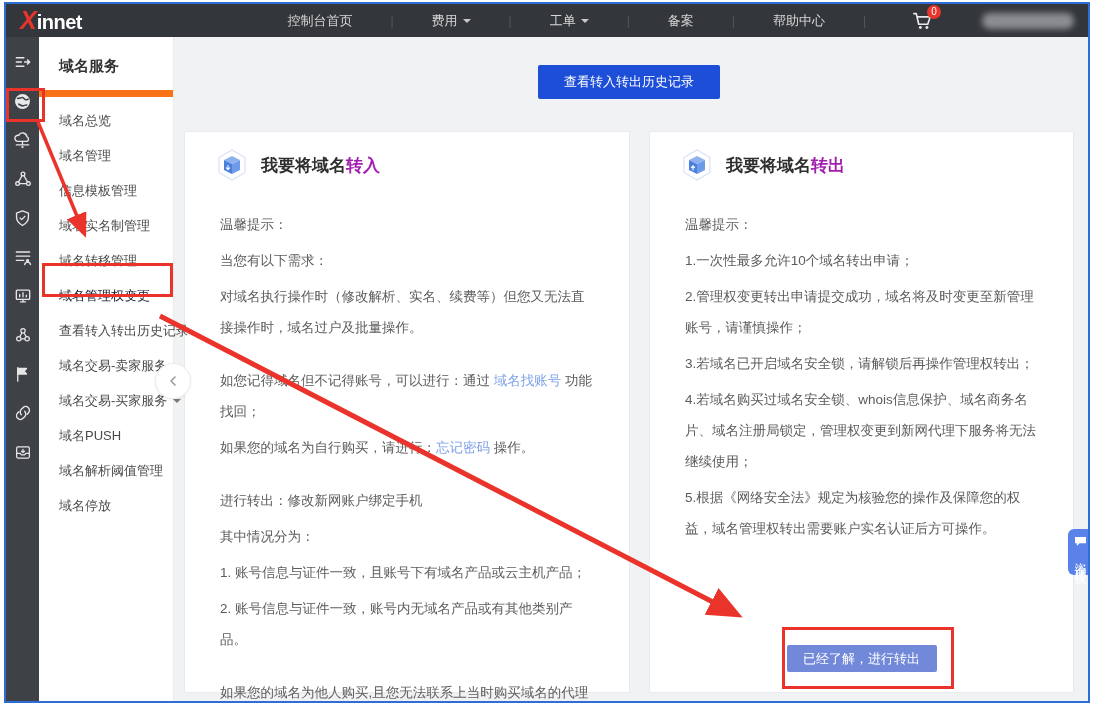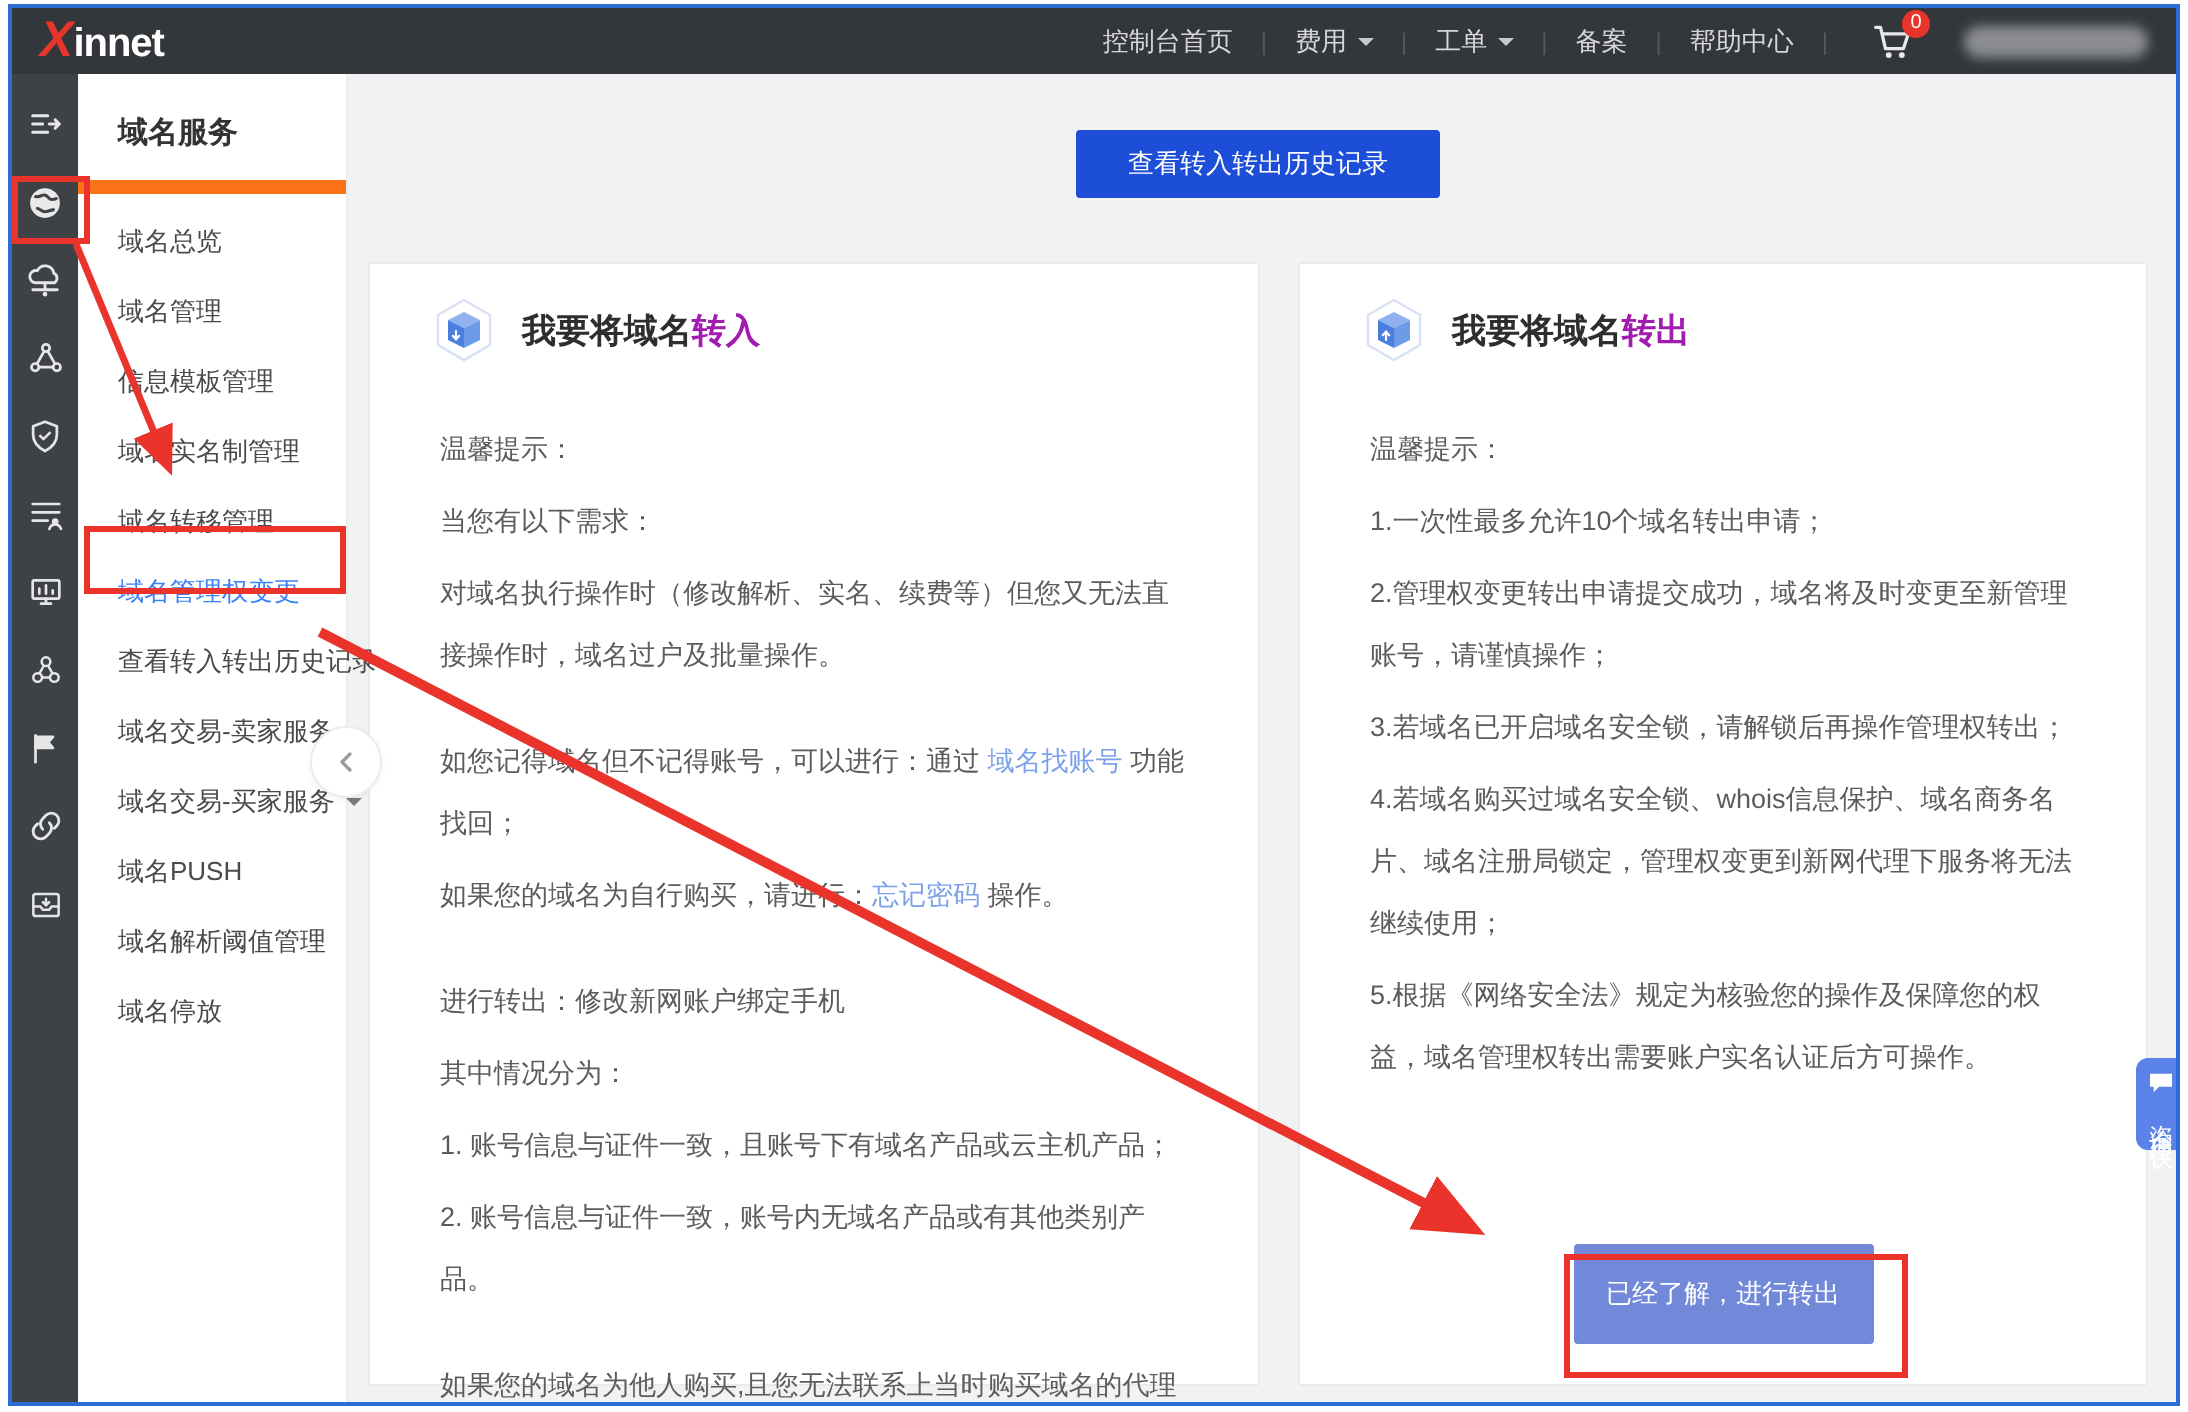--- a/index.html
+++ b/index.html
@@ -14,21 +14,21 @@
     background:#f1f2f4; overflow:hidden;
   }
   
   .topbar {
     height:33px; background:#33363a; display:flex; align-items:center;
     padding:0 14px; flex:0 0 33px;
   }
   .logo { display:flex; align-items:baseline; cursor:pointer; }
   .logo-mark { color:#e8352b; font-size:25px; font-weight:800; font-style:italic; line-height:1; }
   .logo-text { color:#fff; font-size:20px; font-weight:700; letter-spacing:-0.5px; line-height:1; }
-  .topnav { margin-left:auto; display:flex; align-items:center; color:#d6d6d6; font-size:13px; }
+  .topnav { margin-left:auto; display:flex; align-items:center; color:#d6d6d6; font-size:13px;gap:24px; }
   .topnav .navitem { padding:0 6px; cursor:pointer; display:flex; align-items:center; white-space:nowrap; }
   .caret-down { width:0; height:0; border:4px solid transparent; border-top-color:#c9c9c9; margin-left:5px; margin-top:4px; }
   .navsep { color:#55585d; margin:0 8px; font-size:12px; }
   .cart { position:relative; margin:0 10px 0 14px; cursor:pointer; }
   .cart svg { display:block; }
   .cart-badge {
     position:absolute; top:-7px; right:-9px; background:#e8352b; color:#fff;
     font-size:10px; min-width:14px; height:14px; border-radius:8px;
     display:flex; align-items:center; justify-content:center; padding:0 3px;
   }
@@ -46,21 +46,21 @@
   .railicon { width:22px; height:22px; display:flex; align-items:center; justify-content:center; cursor:pointer; }
   .railicon svg { display:block; }
   
   .sidebar {
     width:135px; flex:0 0 135px; background:#fff; border-right:1px solid #ececee;
     position:relative; padding-top:16px; font-size:13px; color:#4a4a4a;
   }
   .sidebar-header { font-size:15px; font-weight:bold; color:#333; padding:4px 16px 14px 20px; border-bottom:7px solid #f97316; }
   .menu { padding-top:6px; }
   .menu-item { height:35px; line-height:35px; padding-left:20px; cursor:pointer; white-space:nowrap; display:flex; align-items:center; }
-  .menu-item.active { color:#3b82f6; }
+  .menu-item.active { color:#0f172a; }
   .caret-down-dark { width:0; height:0; border:4px solid transparent; border-top-color:#7a7a7a; margin-left:6px; margin-top:4px; }
   .collapse-knob {
     position:absolute; right:-18px; top:326px; width:36px; height:36px; border-radius:50%;
     background:#fff; border:1px solid #ececec; box-shadow:0 1px 3px rgba(0,0,0,.06);
     display:flex; align-items:center; justify-content:center; cursor:pointer; z-index:3;
   }
   
   .main { flex:1; padding:28px 14px 8px 10px; display:flex; flex-direction:column; min-width:0; }
   .history-btn-row { display:flex; justify-content:center; margin-bottom:32px; }
   .history-btn {
@@ -77,21 +77,21 @@
   .card-head { display:flex; align-items:center; gap:12px; margin-bottom:22px; }
   .card-title { font-size:17px; font-weight:bold; color:#2e2e2e; }
   .card-title .accent { color:#a21caf; }
   .card-body { font-size:13.5px; color:#5c5c5c; line-height:31px; }
   .card-body p { margin:5px; }
   .gap { height:12px; }
   .tlink { color:#7da1e8; cursor:pointer; text-decoration:none; }
   .card-btn-row { margin-top:auto; display:flex; justify-content:center; padding-top:16px; }
   .card-btn {
     background:#7289d9; color:#fff; border:none; font-size:13px;
-    width:150px; height:50px; border-radius:2px; cursor:pointer; font-family:Liberation Serif, serif;
+    width:150px; height:27px; border-radius:2px; cursor:pointer; font-family:Liberation Serif, serif;
   }
   
   .feedback-tab {
     position:absolute; right:-4px; top:525px; width:24px; background:#5b82e8;
     border-radius:6px 0 0 6px; color:#fff; padding:7px 0 10px 0; z-index:4;
     display:flex; flex-direction:column; align-items:center; gap:6px; cursor:pointer;
   }
   .feedback-label { writing-mode:vertical-rl; font-size:12px; letter-spacing:3px; }
   
   .anno { position:absolute; inset:0; pointer-events:none; z-index:9; }

